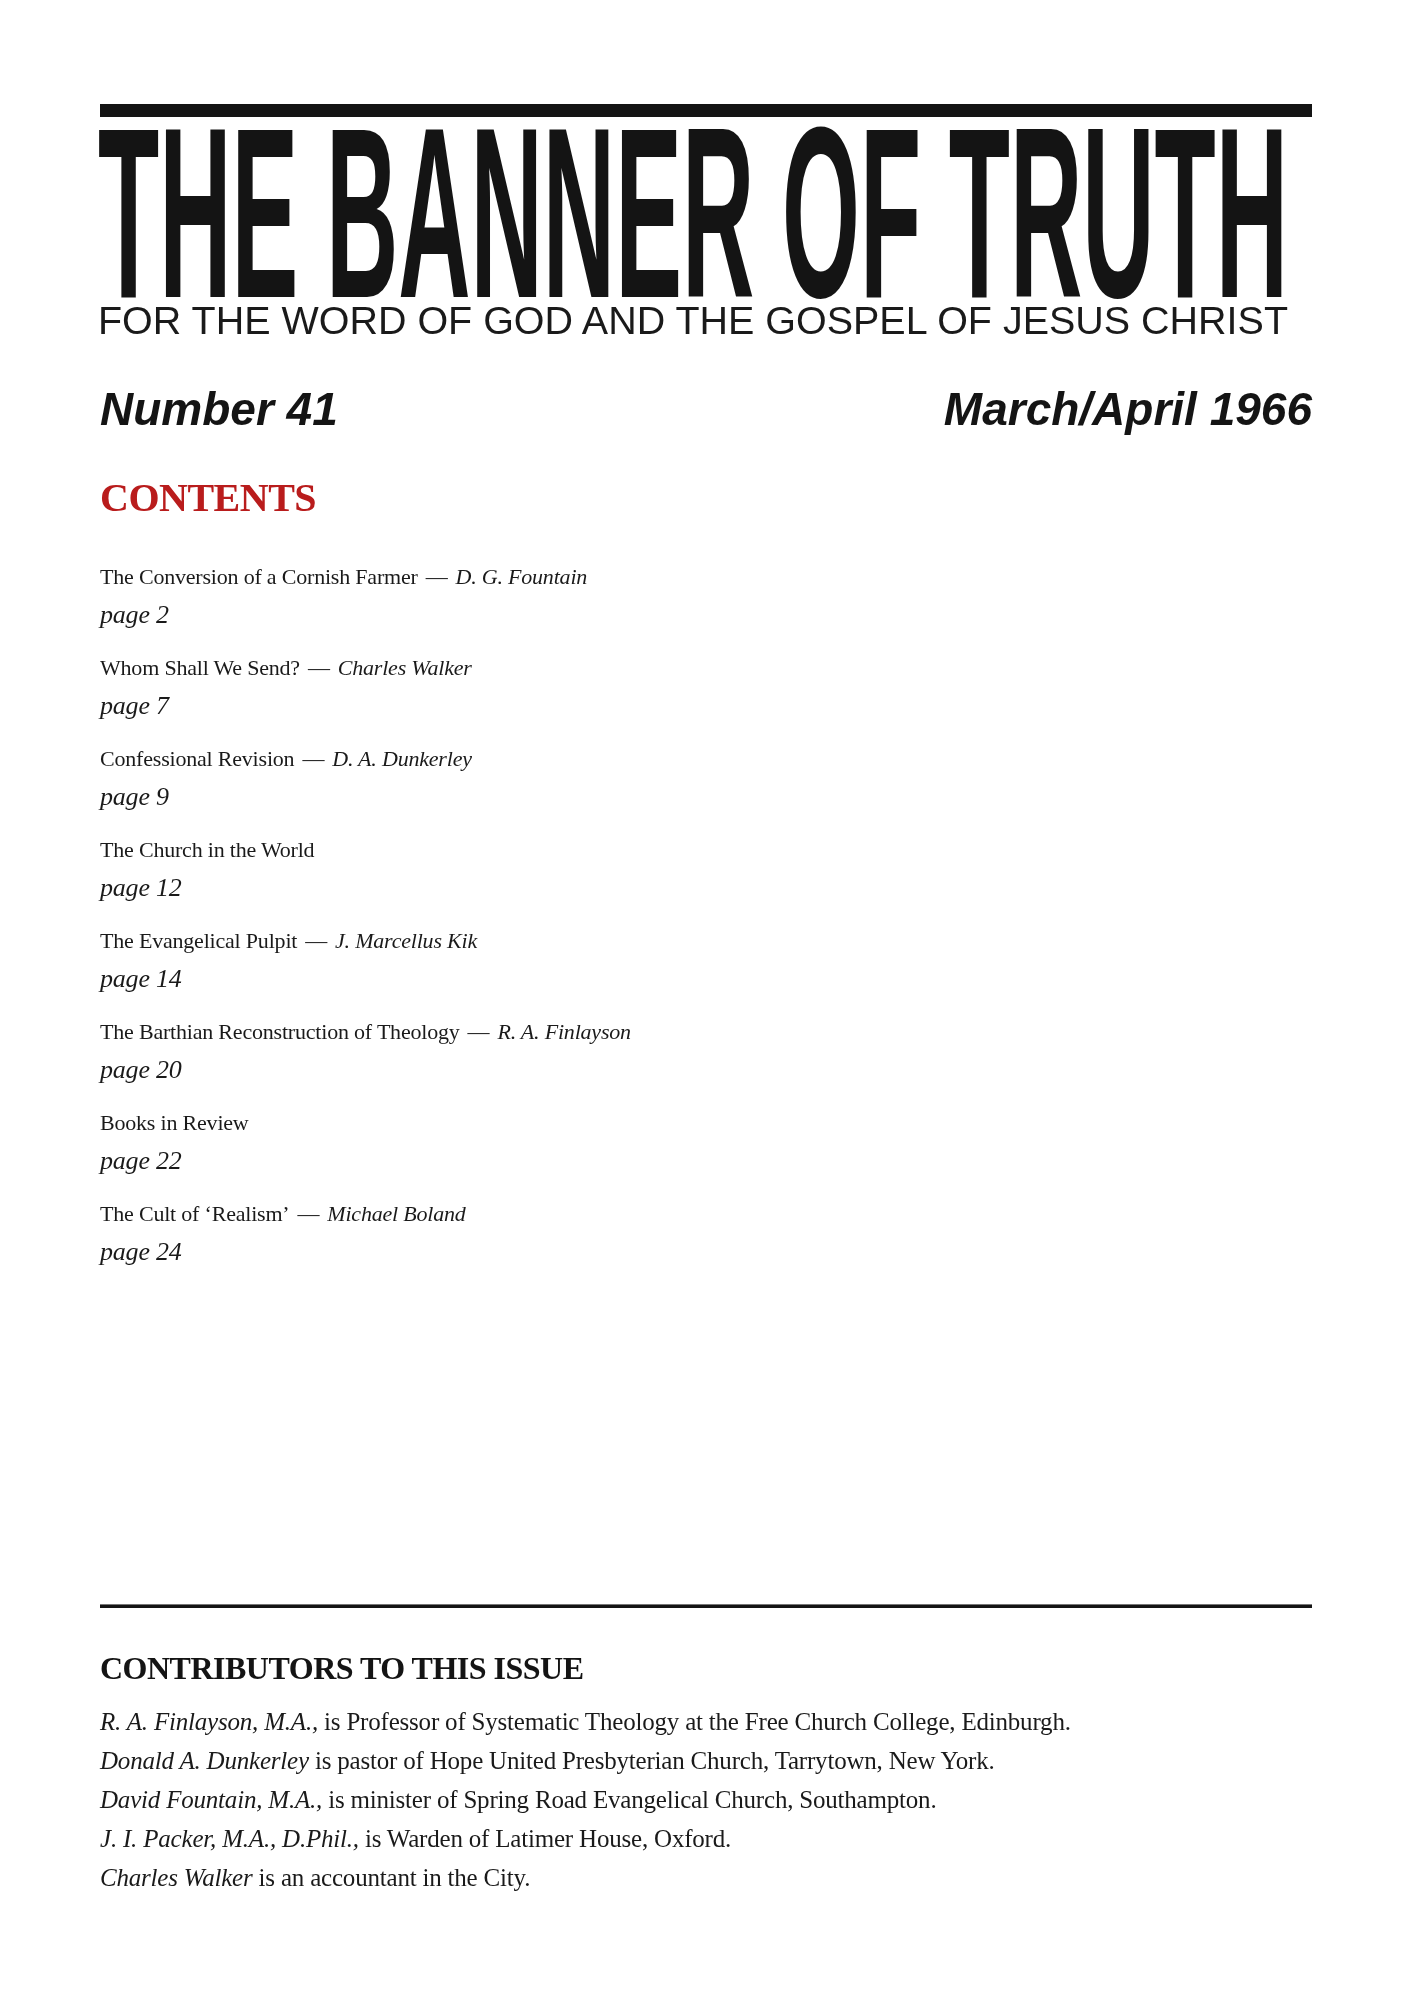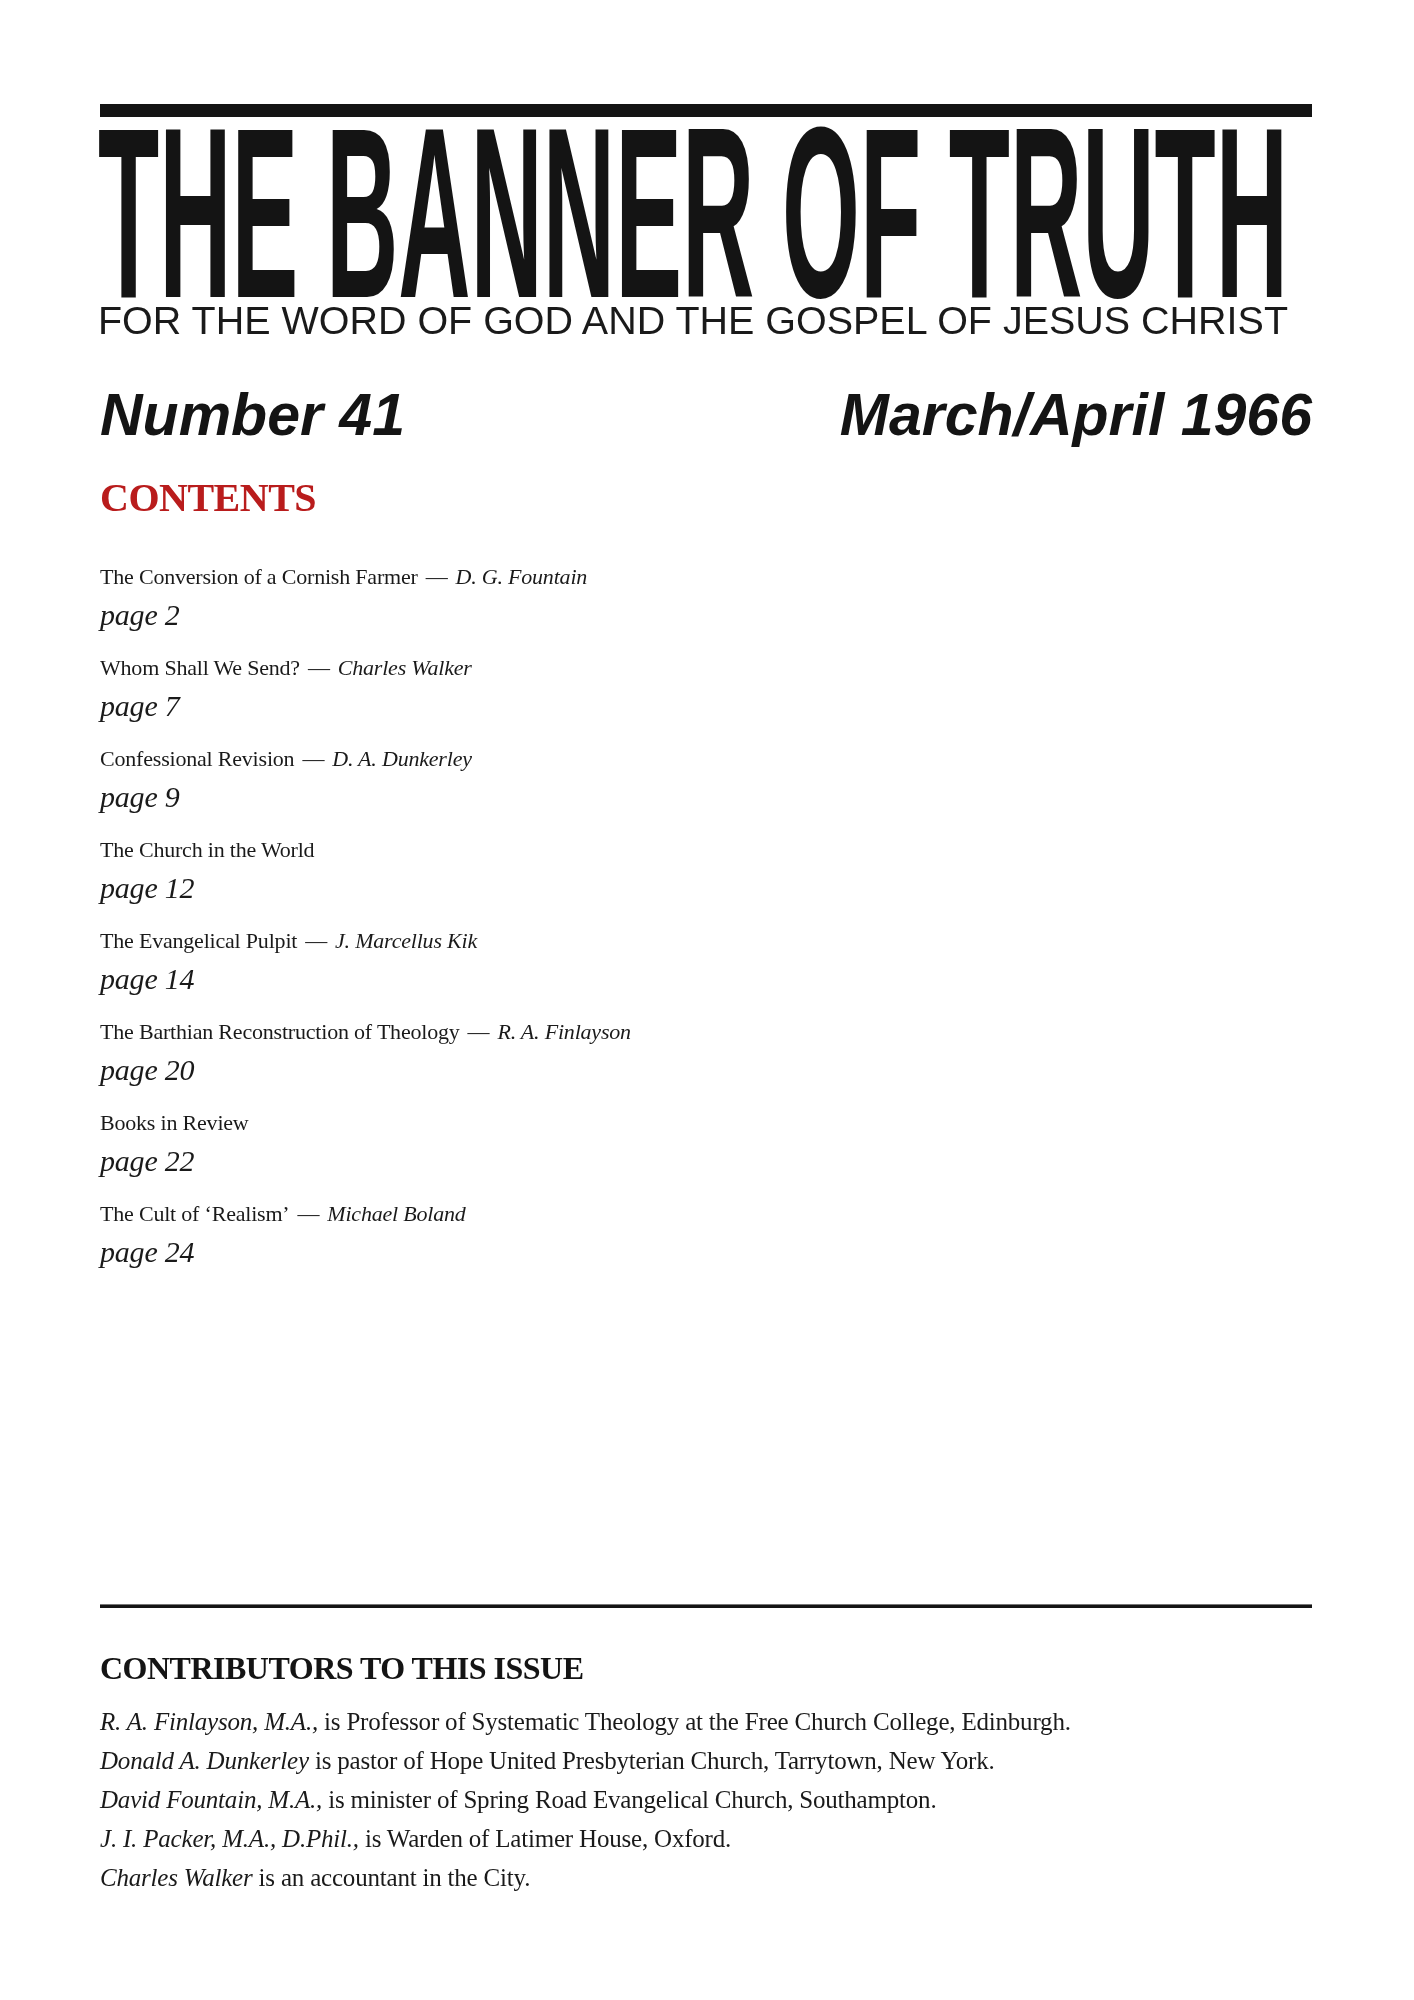--- a/index.html
+++ b/index.html
@@ -35,21 +35,21 @@
     position: absolute;
     left: 100px;
     top: 386px;
     width: 1212px;
     display: flex;
     justify-content: space-between;
     align-items: baseline;
     font-family: "Liberation Sans", sans-serif;
     font-weight: bold;
     font-style: italic;
-    font-size: 59px;
+    font-size: 46px;
     line-height: 1;
     color: #141414;
   }
   .contents-heading {
     position: absolute;
     left: 100px;
     top: 478px;
     font-weight: bold;
     font-size: 40px;
     line-height: 1;
@@ -66,21 +66,21 @@
   .entry-title-line {
     font-size: 22px;
     line-height: 38px;
     letter-spacing: -0.2px;
     color: #1a1a1a;
   }
   .entry-author { font-style: italic; }
   .entry-sep { margin: 0 8px; }
   .entry-page {
     font-style: italic;
-    font-size: 30px;
+    font-size: 26px;
     line-height: 38px;
     letter-spacing: -0.2px;
     color: #1a1a1a;
   }
   .rule-thin {
     position: absolute;
     left: 100px;
     top: 1604px;
     width: 1212px;
     height: 3px;

